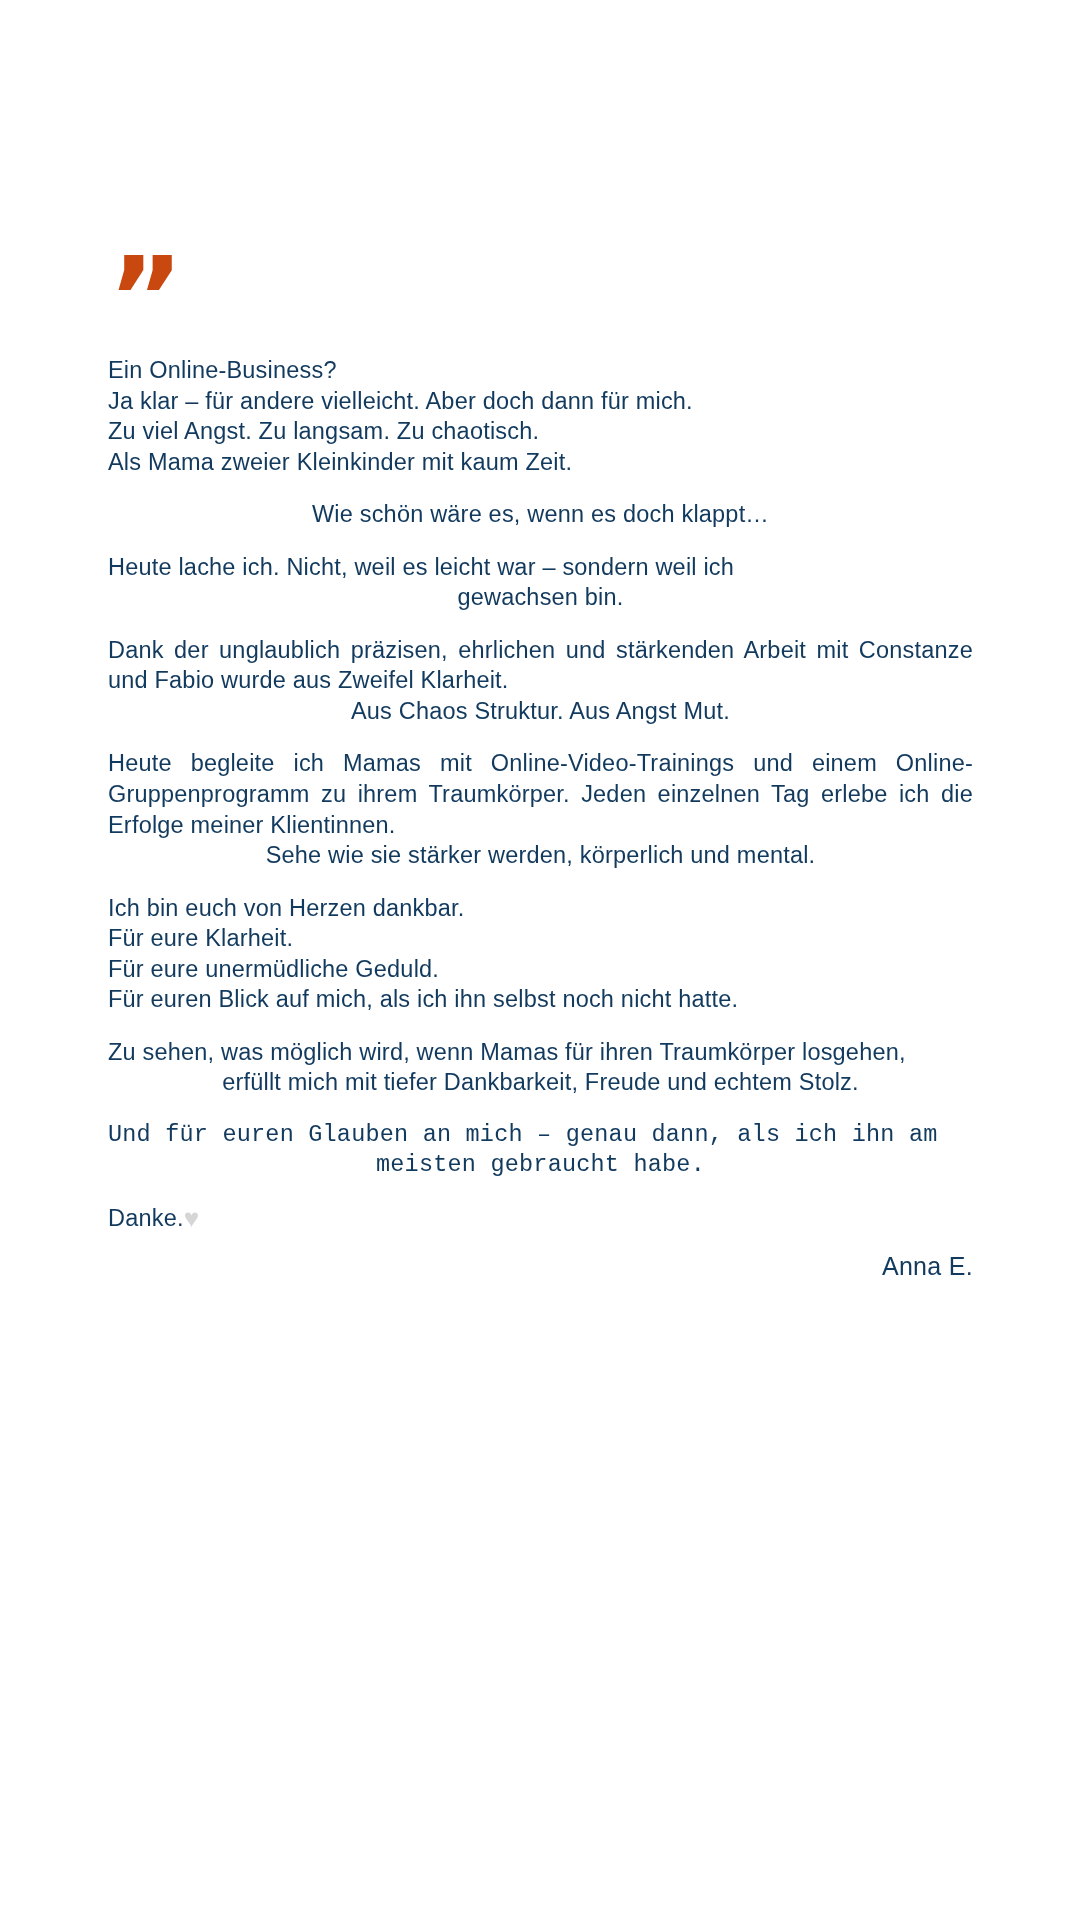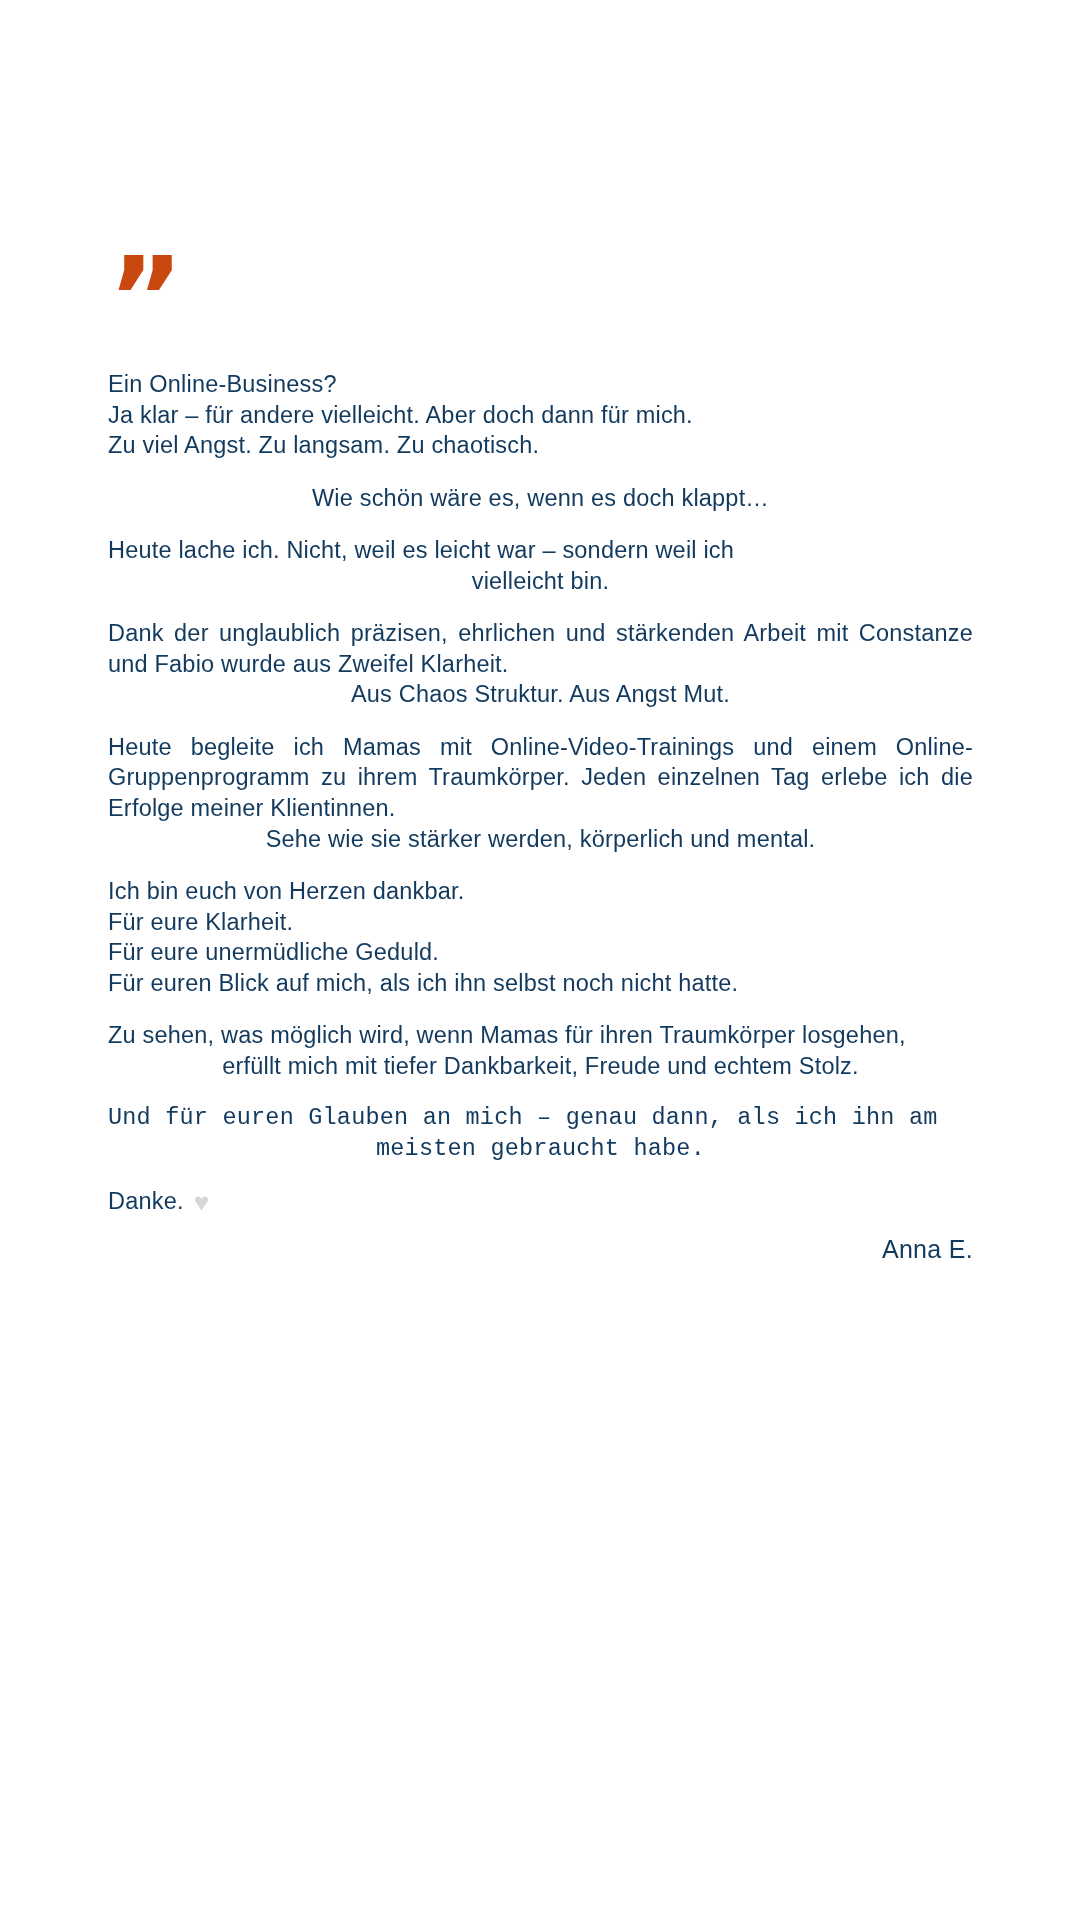--- a/index.html
+++ b/index.html
@@ -28,21 +28,21 @@
     line-height: 0.78;
     font-weight: 700;
     color: #c9480f;
     letter-spacing: -2px;
     height: 78px;
     overflow: hidden;
     user-select: none;
   }
 
   .quote-body {
-    margin-top: 36px;
+    margin-top: 22px;
     color: #123a5e;
     font-size: 23.5px;
     line-height: 1.30;
     letter-spacing: 0.2px;
   }
 
   .para {
     margin: 0 0 22px 0;
     text-align: justify;
     text-justify: inter-word;
@@ -52,21 +52,20 @@
 
   .para .last-line {
     display: block;
     text-align: center;
   }
 
   .thanks-row {
     margin-top: 22px;
     display: flex;
     align-items: center;
-    gap: 10px;
     color: #123a5e;
     font-size: 23.5px;
     line-height: 1.30;
   }
   .heart-icon {
     color: #d6d6d6;
     font-size: 26px;
     line-height: 1;
     display: inline-block;
   }
@@ -86,29 +85,30 @@
 <div class="testimonial">
 
   <div class="quote-mark">”</div>
 
   <div class="quote-body">
 
     <p class="para noj">
       <span>Ein Online-Business?</span><br>
       <span>Ja klar – für andere vielleicht. Aber doch dann für mich.</span><br>
       <span>Zu viel Angst. Zu langsam. Zu chaotisch.</span><br>
+      <span>Als Mama zweier Kleinkinder mit kaum Zeit.</span>
     </p>
 
     <p class="para">
       <span class="last-line">Wie schön wäre es, wenn es doch klappt…</span>
     </p>
 
     <p class="para">
       <span>Heute lache ich. Nicht, weil es leicht war – sondern weil ich</span>
-      <span class="last-line">vielleicht bin.</span>
+      <span class="last-line">gewachsen bin.</span>
     </p>
 
     <p class="para">
       <span>Dank der unglaublich präzisen, ehrlichen und stärkenden Arbeit mit Constanze und Fabio wurde aus Zweifel Klarheit.</span>
       <span class="last-line">Aus Chaos Struktur. Aus Angst Mut.</span>
     </p>
 
     <p class="para">
       <span>Heute begleite ich Mamas mit Online-Video-Trainings und einem Online-Gruppenprogramm zu ihrem Traumkörper. Jeden einzelnen Tag erlebe ich die Erfolge meiner Klientinnen.</span>
       <span class="last-line">Sehe wie sie stärker werden, körperlich und mental.</span>

